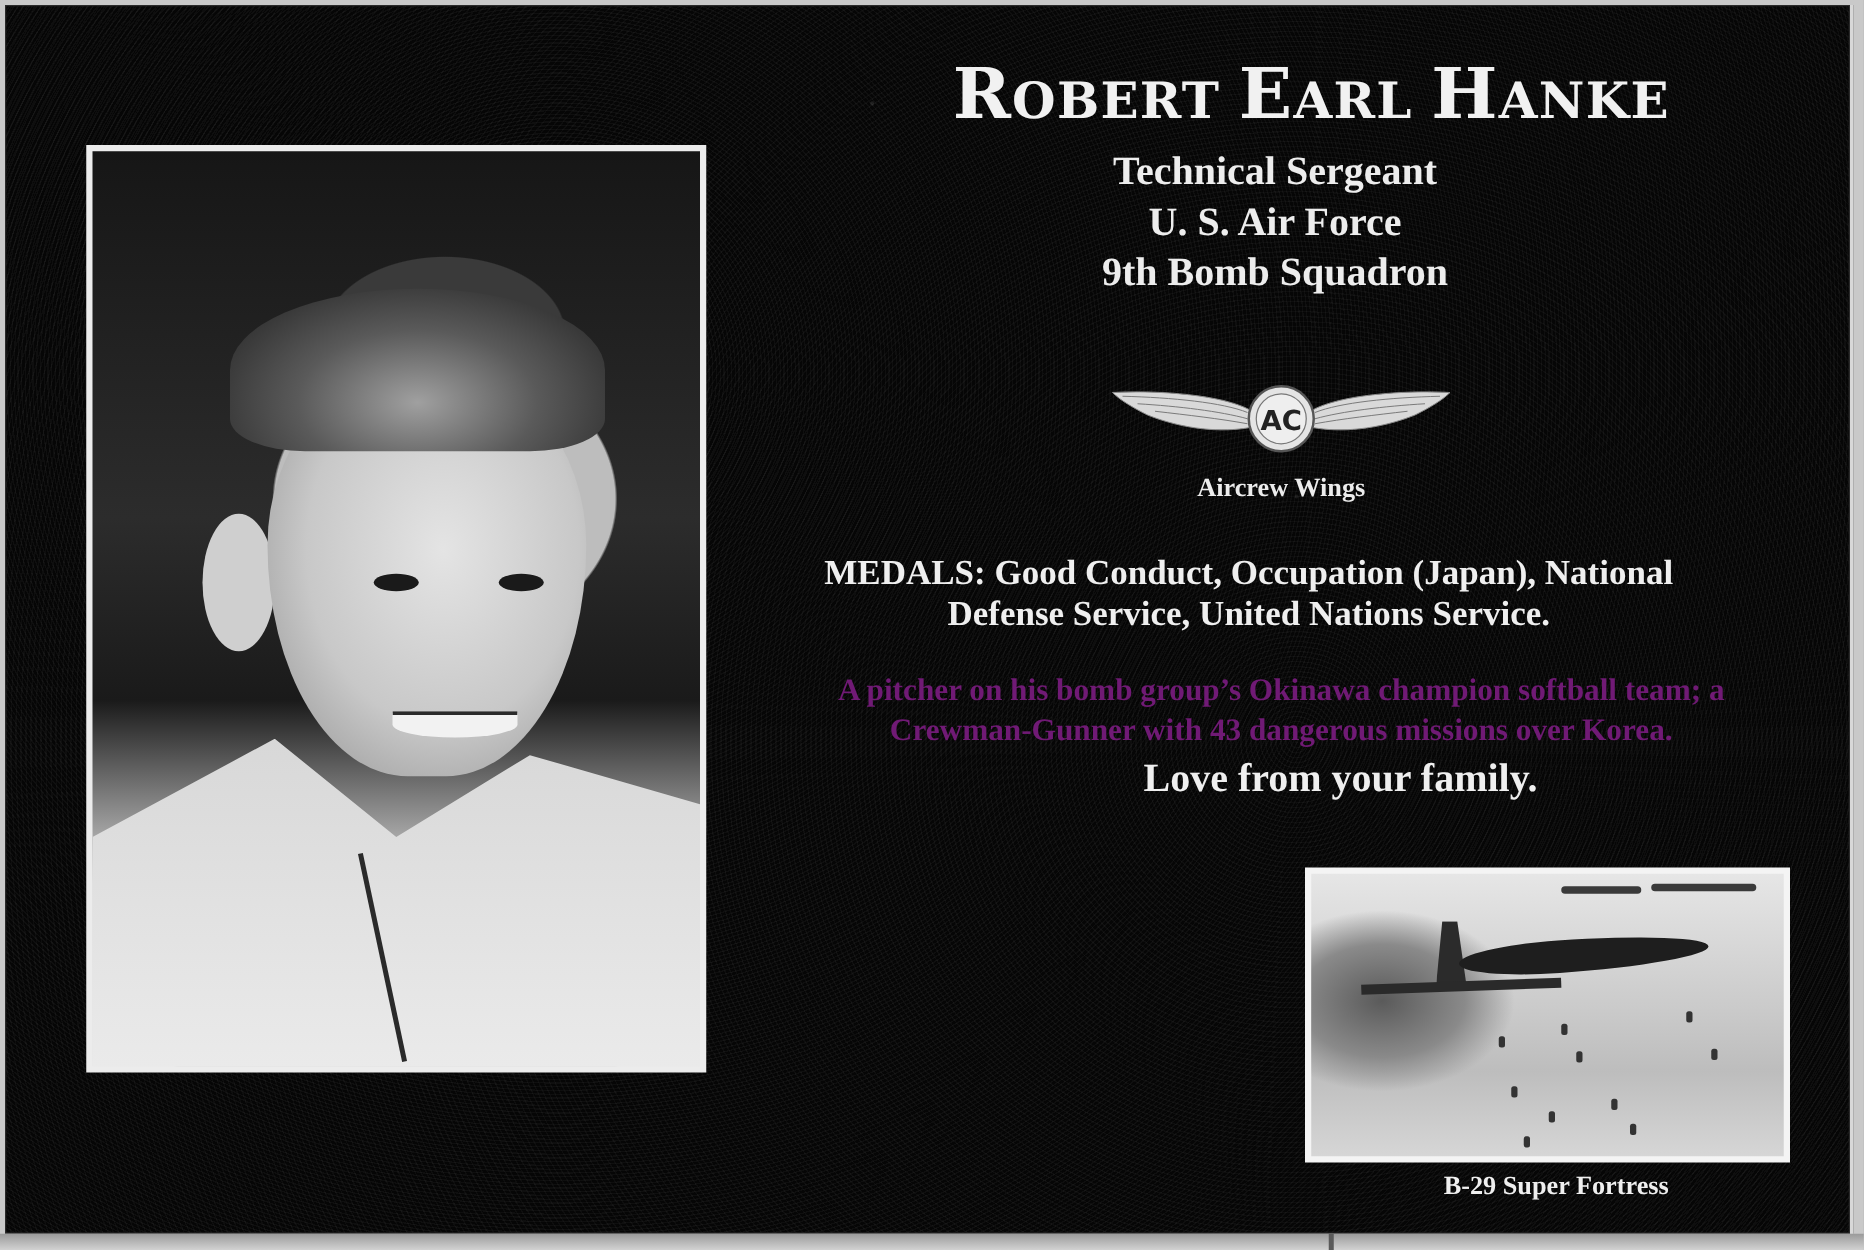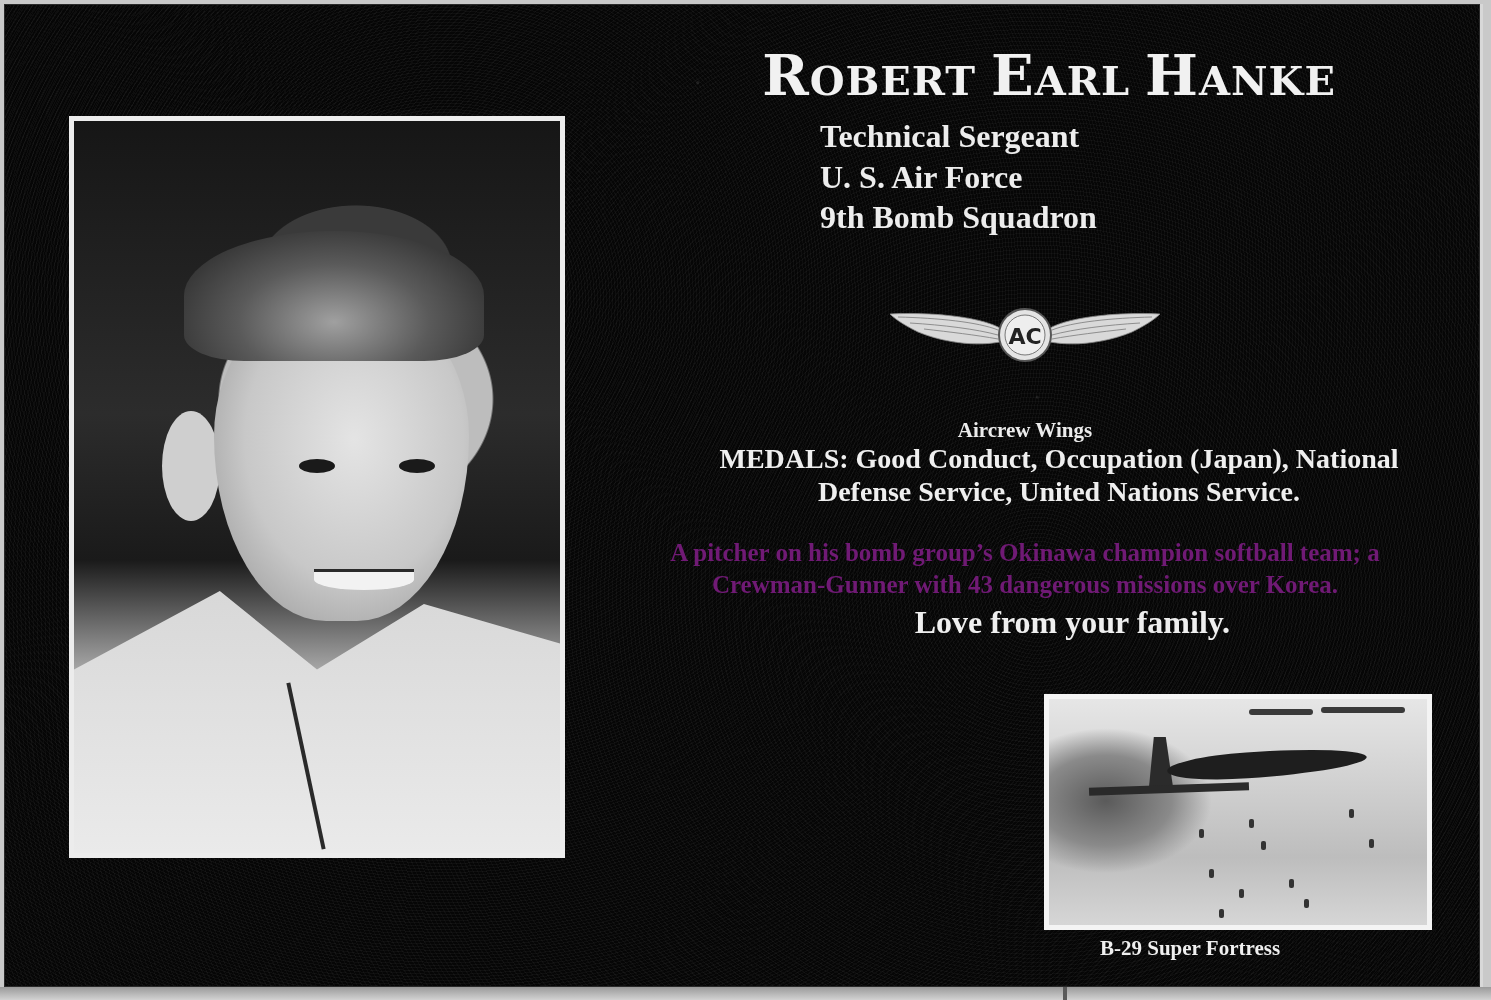--- a/index.html
+++ b/index.html
@@ -129,20 +129,21 @@
       font-size: 40px;
       font-variant: small-caps;
       letter-spacing: 1px;
       line-height: 70px;
     }
     .name .big { font-size: 56px; }
     .rank-block {
       position: absolute;
       left: 820px; top: 116px;
       width: 400px;
+      text-align: center;
       color: #ededed;
       font-family: "Liberation Serif", "DejaVu Serif", serif;
       font-weight: bold;
       font-size: 32px;
       line-height: 40.5px;
     }
     .rank-block div { white-space: nowrap; }
 
     .wings {
       position: absolute;
@@ -151,26 +152,25 @@
     }
     .wings-caption {
       position: absolute;
       left: 900px; top: 378px;
       width: 250px;
       text-align: center;
       color: #ececec;
       font-family: "Liberation Serif", "DejaVu Serif", serif;
       font-weight: bold;
       font-size: 21px;
-      margin-top: 40px;
     }
 
     .medals {
       position: absolute;
-      left: 664px; top: 442px;
+      left: 604px; top: 442px;
       width: 790px;
       text-align: center;
       color: #efefef;
       font-family: "Liberation Serif", "DejaVu Serif", serif;
       font-weight: bold;
       font-size: 28px;
       line-height: 33px;
     }
     .bio {
       position: absolute;
@@ -245,21 +245,21 @@
     .bomb {
       position: absolute;
       width: 5px; height: 9px;
       background: #333;
       border-radius: 2px;
     }
     .bomber-caption {
       position: absolute;
       left: 1100px; top: 936px;
       width: 290px;
-      text-align: left;
+      text-align: center;
       color: #efefef;
       font-family: "Liberation Serif", "DejaVu Serif", serif;
       font-weight: bold;
       font-size: 21px;
     }
   </style>
 </head>
 <body>
 
 <div class="frame"></div>

